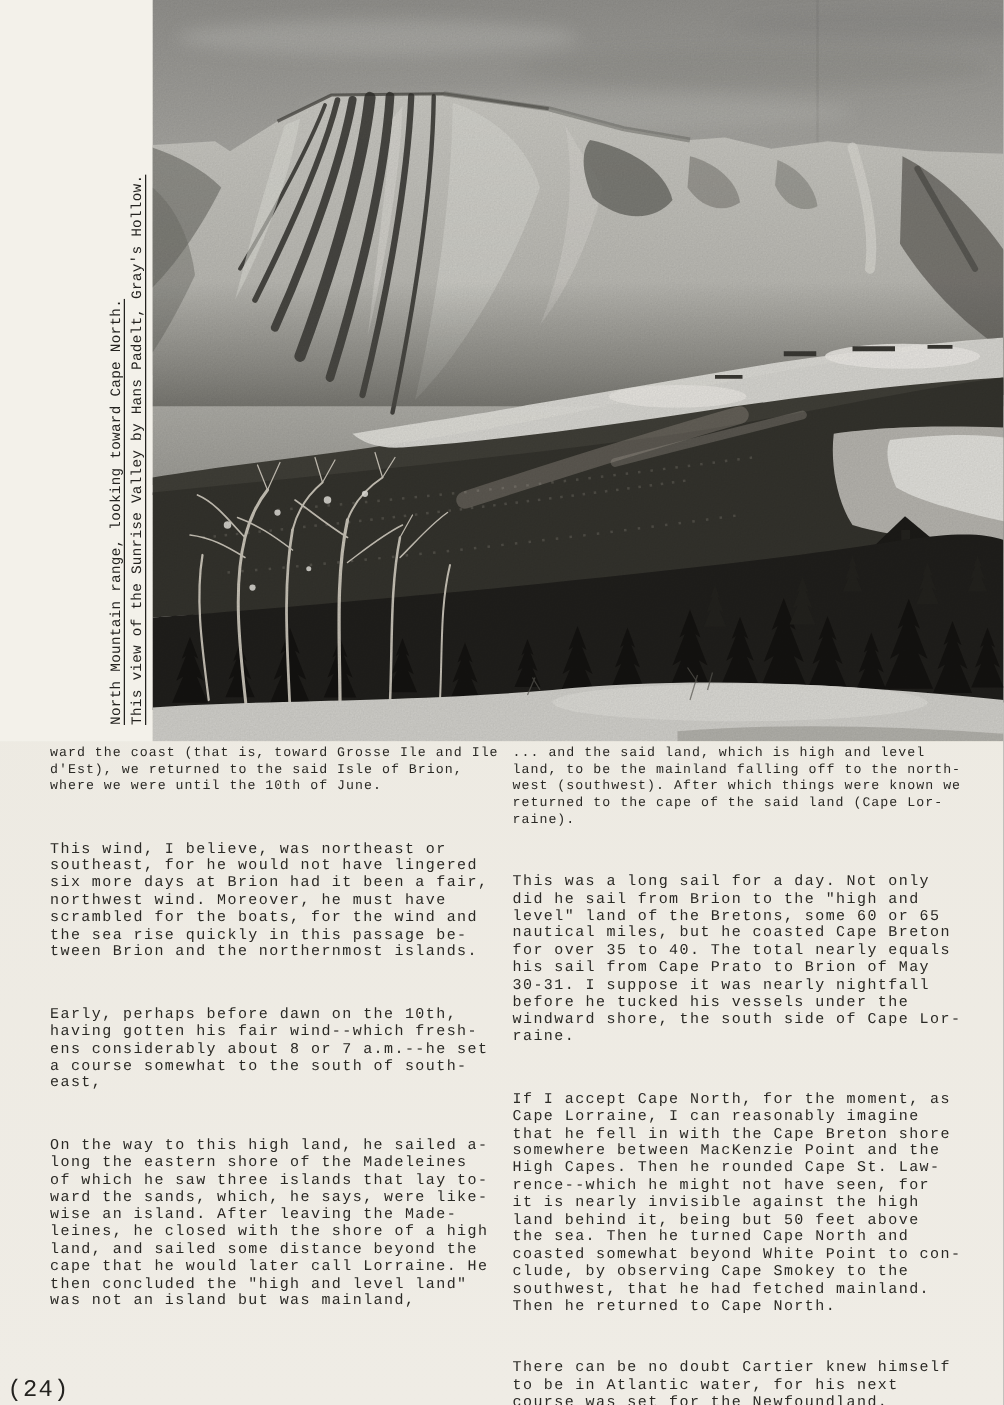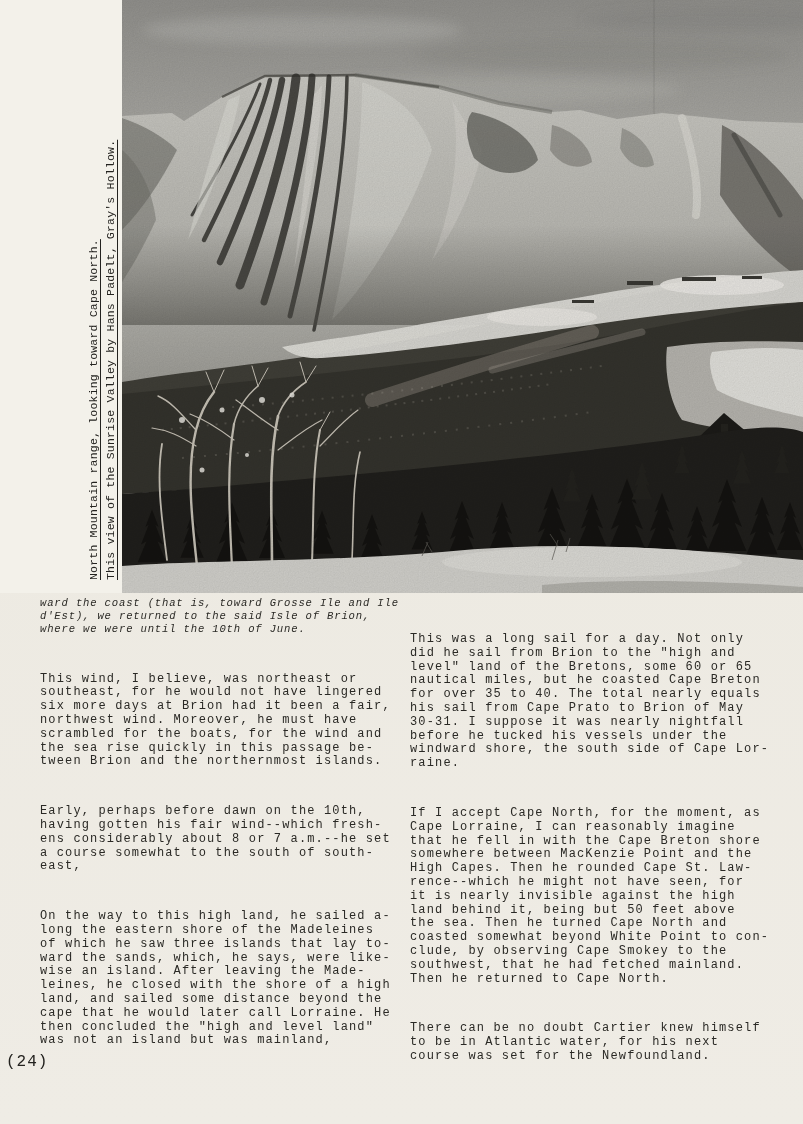--- a/index.html
+++ b/index.html
@@ -21,22 +21,22 @@
   .caption-line{
     display:block;font-size:11.5px;line-height:17px;letter-spacing:0.2px;color:#23221f;
     text-decoration:underline;text-decoration-thickness:1px;text-underline-offset:3px;
     white-space:nowrap;
   }
   .col{position:absolute;top:597px;}
   .col-left{left:40px;width:368px;}
   .col-right{left:410px;width:384px;}
   .para,.quote{white-space:pre-wrap;margin:0 0 13px 0;}
   .para{font-size:12px;line-height:13.8px;letter-spacing:1.15px;margin-top:36px;}
-  .quote{font-size:10.6px;line-height:13.2px;letter-spacing:0.82px;font-style:italic;}
-  .page-number{position:absolute;left:6px;top:1053px;font-size:16px;letter-spacing:1px;color:#23221f;}
+  .quote{font-size:10.6px;line-height:13.2px;letter-spacing:0.82px;}
+  .page-number{position:absolute;left:6px;top:1101px;font-size:19px;letter-spacing:1px;color:#23221f;}
 </style>
 </head>
 <body>
 
 <div class="page">
 
   <div class="left-margin"></div>
 
   <div class="photo">
     <svg viewBox="0 0 681 593" preserveAspectRatio="none">
@@ -237,20 +237,25 @@
 ward the sands, which, he says, were like-
 wise an island. After leaving the Made-
 leines, he closed with the shore of a high
 land, and sailed some distance beyond the
 cape that he would later call Lorraine. He
 then concluded the "high and level land"
 was not an island but was mainland,</p>
   </div>
 
   <div class="col col-right">
+    <p class="quote">... and the said land, which is high and level
+land, to be the mainland falling off to the north-
+west (southwest). After which things were known we
+returned to the cape of the said land (Cape Lor-
+raine).</p>
     <p class="para">This was a long sail for a day. Not only
 did he sail from Brion to the "high and
 level" land of the Bretons, some 60 or 65
 nautical miles, but he coasted Cape Breton
 for over 35 to 40. The total nearly equals
 his sail from Cape Prato to Brion of May
 30-31. I suppose it was nearly nightfall
 before he tucked his vessels under the
 windward shore, the south side of Cape Lor-
 raine.</p>

